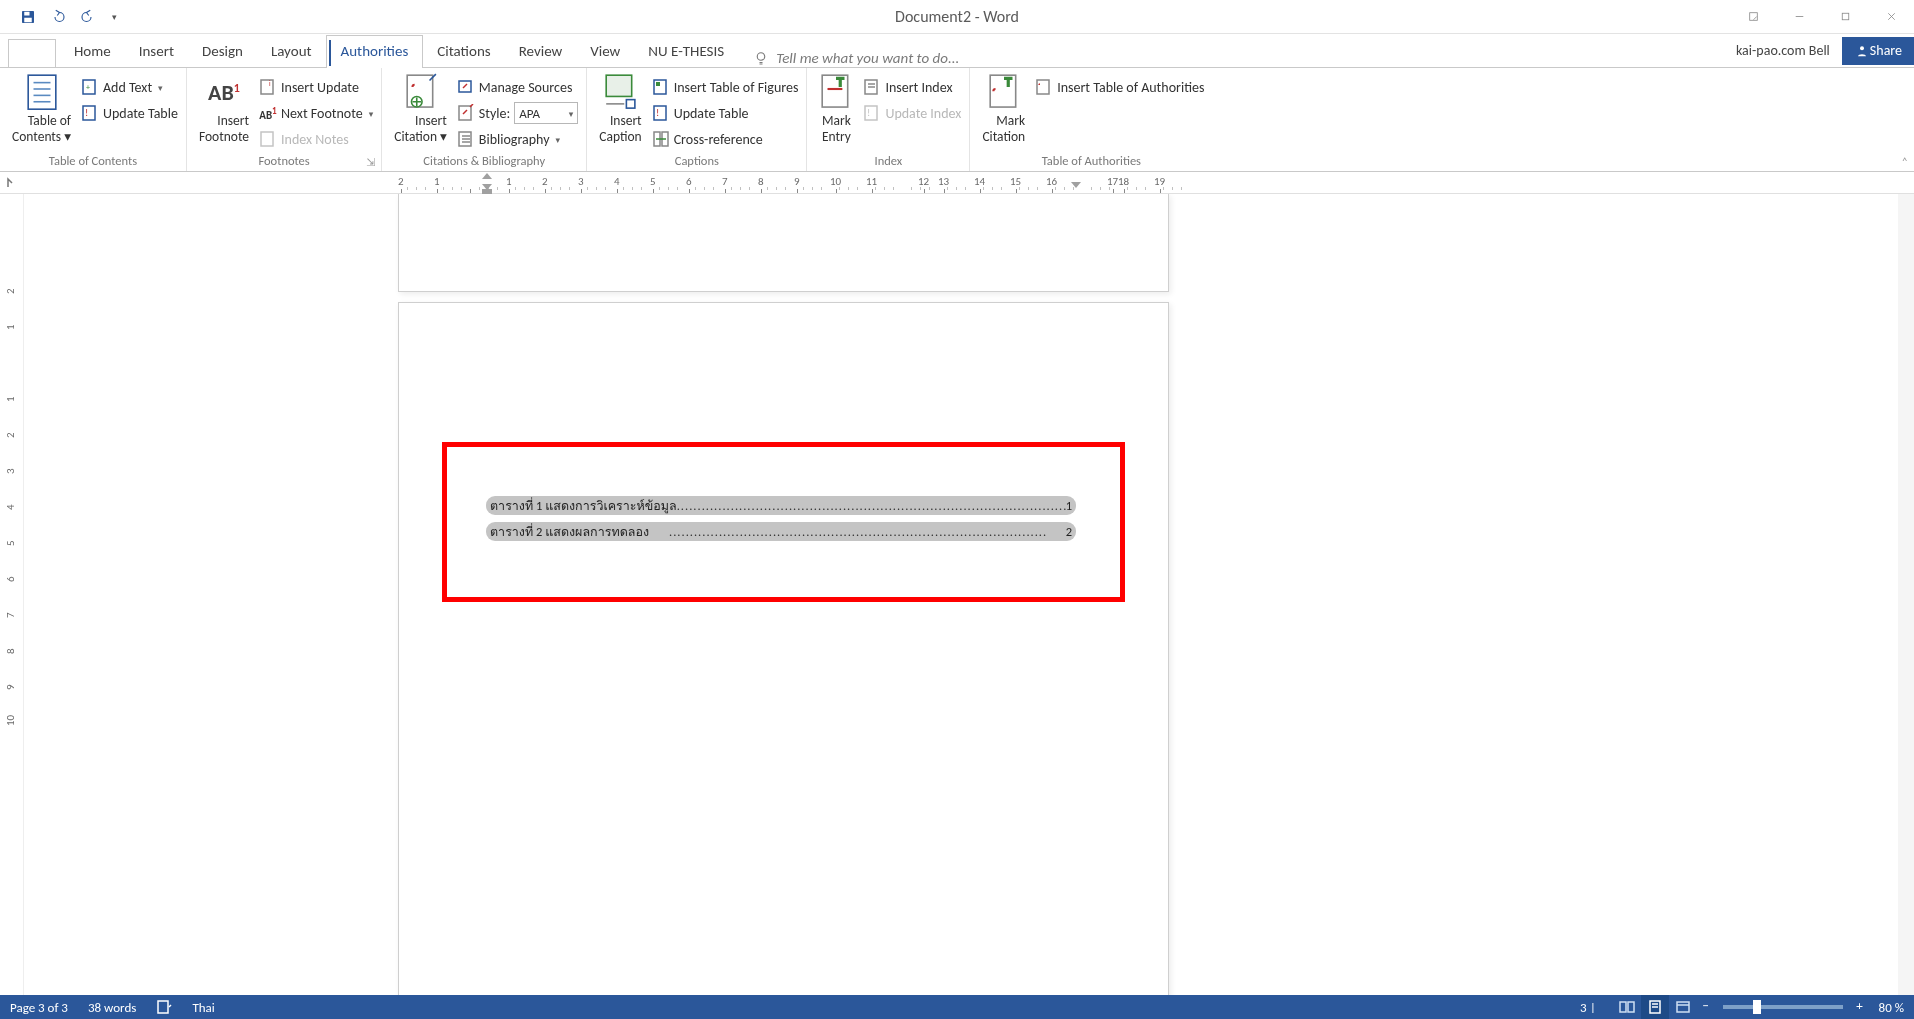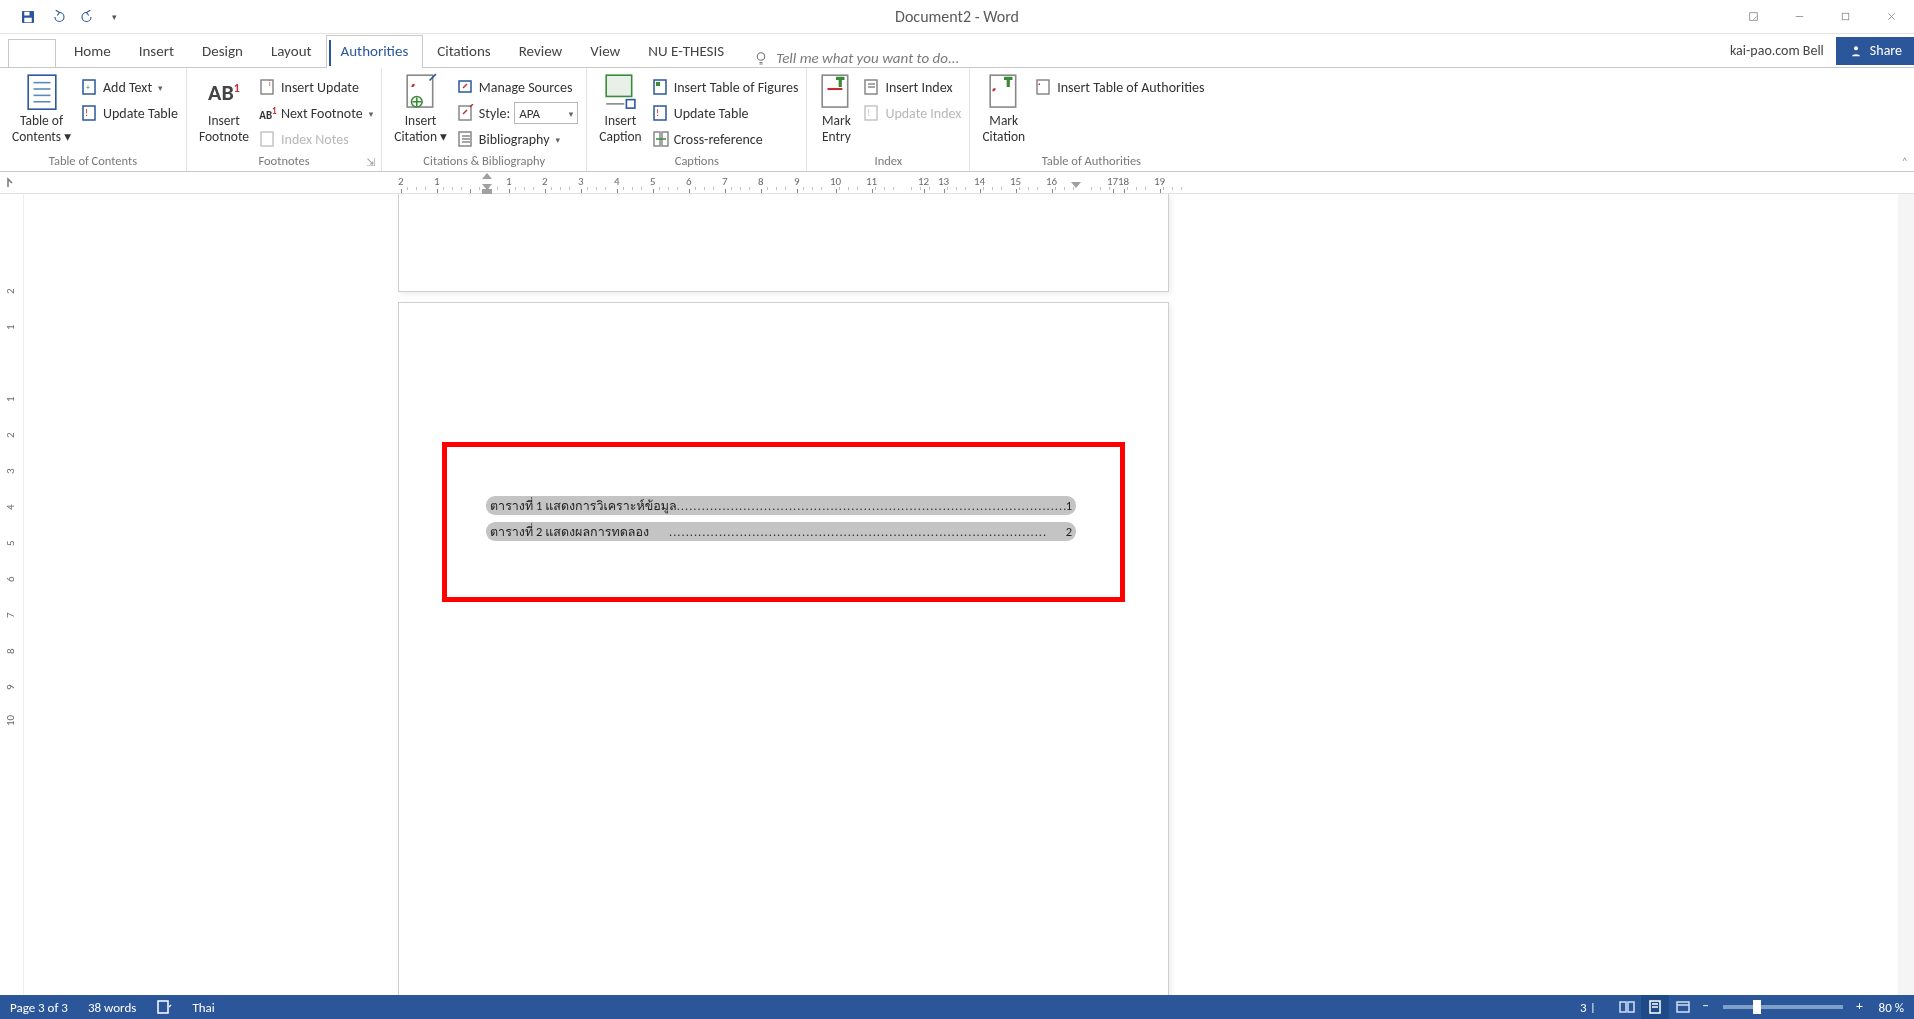--- a/index.html
+++ b/index.html
@@ -21,31 +21,31 @@
 #filebox { width:48px; height:28px; background:#fff; border:1px solid #c9c9c9; border-bottom:none; margin-right:4px; }
 .tab { padding:6px 14px 7px; font-size:15px; color:#444; cursor:pointer; position:relative; }
 .tab.active { color:#2b579a; }
 .tab.active::before { content:""; position:absolute; left:2px; top:4px; bottom:0; width:2px; background:#2b579a; }
 .tab.active::after { content:""; position:absolute; left:0; right:0; bottom:-1px; height:2px; background:#fff; }
 .tab.active { border:1px solid #c9c9c9; border-bottom:none; background:#fff; }
 #tell { display:flex; align-items:center; gap:6px; margin-left:14px; color:#7a7a7a; font-size:15px; font-style:italic; }
 #tell svg { width:18px;height:18px; }
 #tabs-right { position:absolute; right:0; display:flex; align-items:center; gap:0; height:100%; }
 #acct { font-size:14px; color:#444; padding:0 12px; }
-#share { background:#2b579a; color:#fff; height:28px; padding:0 12px; display:flex; align-items:center; gap:6px; font-size:14px;text-align:center; }
+#share { background:#2b579a; color:#fff; height:28px; padding:0 12px; display:flex; align-items:center; font-size:14px;text-align:center; }
 #share svg { width:16px;height:16px; fill:#fff; }
 
 
 #ribbon { height:104px; background:#fff; border-bottom:1px solid #c9c9c9; display:flex; position:relative; }
 .group { border-right:1px solid #e4e4e4; padding:3px 8px 0; display:flex; flex-direction:column; position:relative; height:100%; }
 .group-body { flex:1; display:flex; align-items:flex-start; gap:6px; }
 .group-label { font-size:12.5px; color:#7a7a7a; text-align:center; padding:1px 0 3px; }
 .bigbtn { display:flex; flex-direction:column; align-items:center; gap:2px; padding:2px 4px; }
 .bigbtn .ico { width:34px; height:38px; display:flex; align-items:center; justify-content:center; }
-.bigbtn .lbl { font-size:13.5px; color:#333; text-align:center; line-height:1.15; }
+.bigbtn .lbl { font-size:13.5px; color:#333; text-align:right; line-height:1.15; }
 .smrow { display:flex; align-items:center; gap:4px; height:24px; font-size:14px; color:#333; }
 .smrow .ico { width:18px; height:18px; display:flex; align-items:center; justify-content:center; }
 .smrow .dd { font-size:9px; color:#666; margin-left:2px; }
 .stylebox { height:22px; width:64px; border:1px solid #b7b7b7; background:#fff; font-size:13px; padding:0 4px; display:flex; align-items:center; justify-content:space-between; }
 .stylebox .dd { font-size:9px; color:#666; }
 .disabled { color:#b8b8b8; }
 .dlglaunch { position:absolute; right:3px; bottom:3px; width:12px; height:12px; color:#9a9a9a; font-size:11px; }
 .collapse-rib { position:absolute; right:6px; bottom:2px; color:#9a9a9a; font-size:12px; }
 
 

